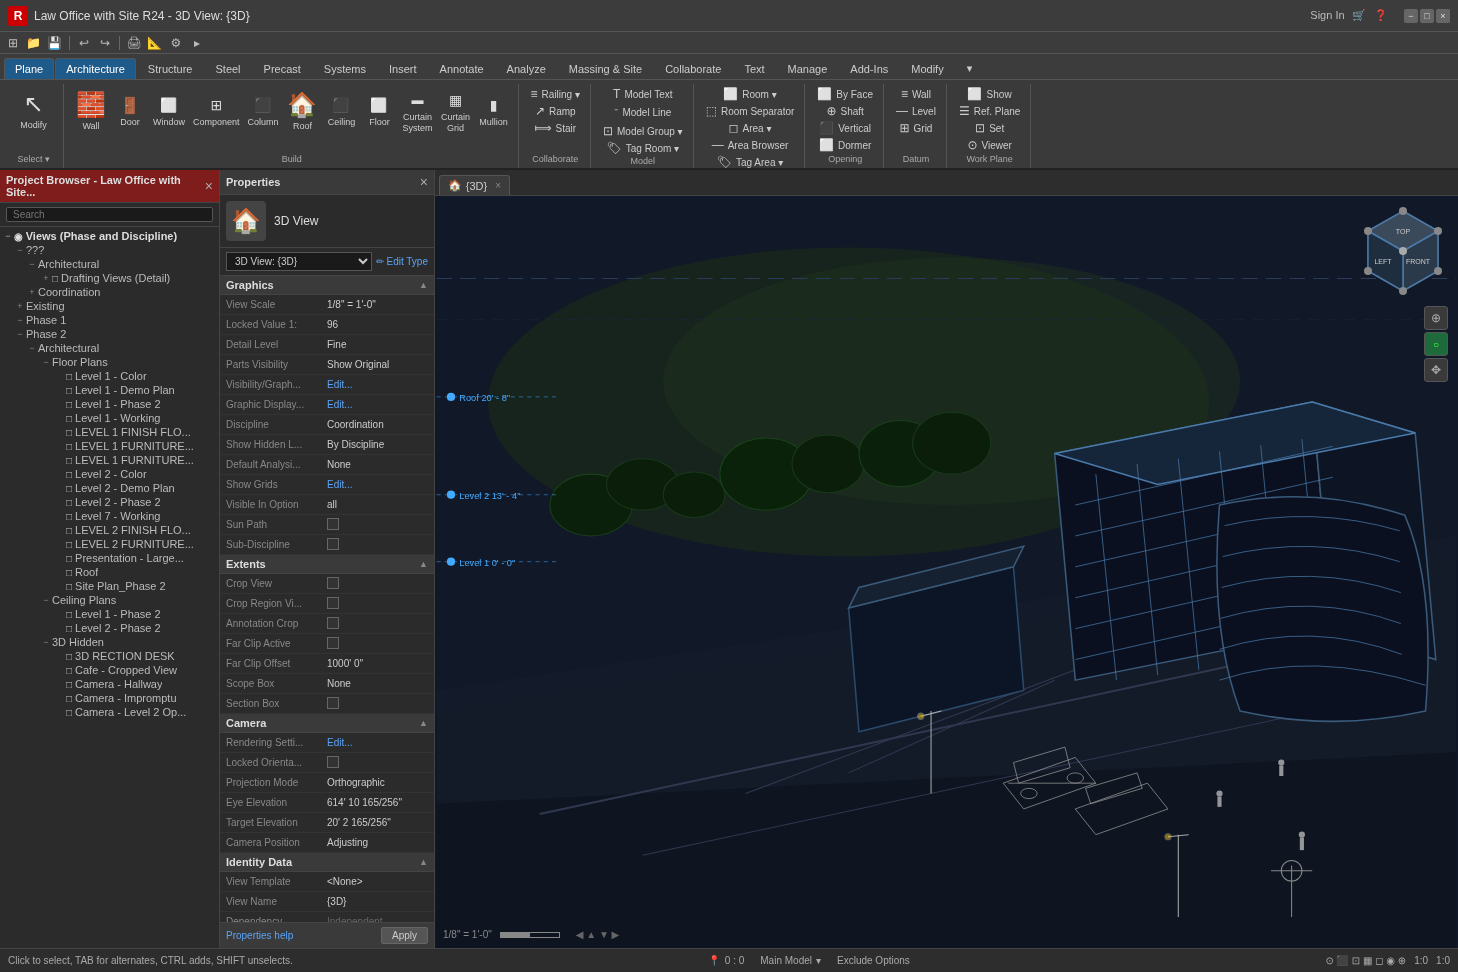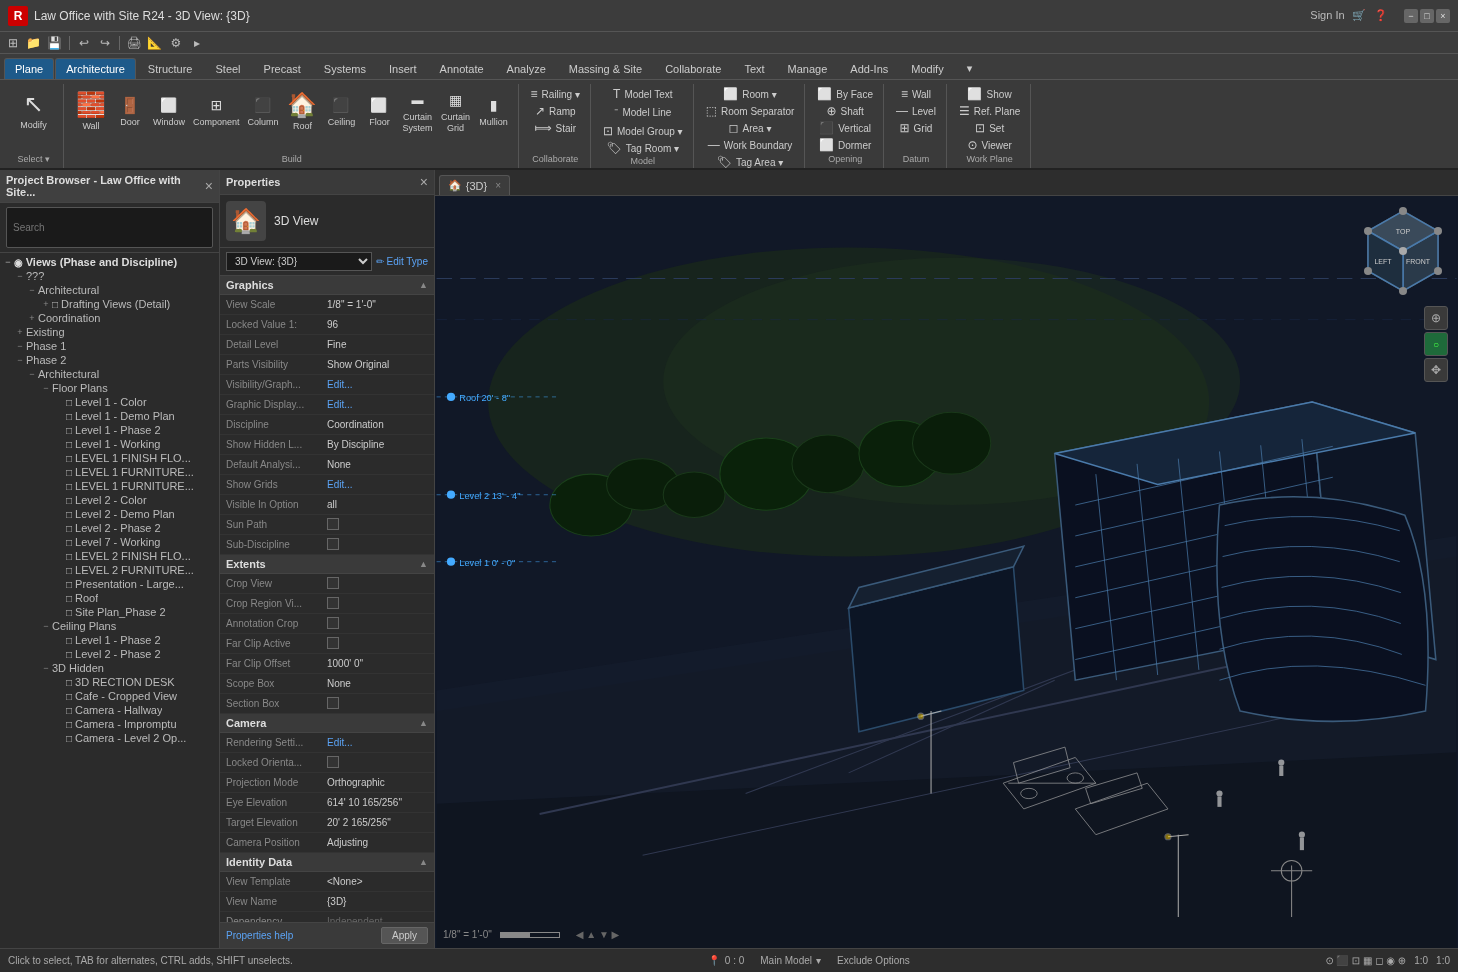--- a/index.html
+++ b/index.html
@@ -118,39 +118,39 @@
     
     #project-browser {
       width: 220px;
       background: #2b2b2b;
       border-right: 1px solid #444;
       display: flex;
       flex-direction: column;
       overflow: hidden;
     }
     #pb-header {
-      background: #404040;
+      background: #7f1d1d;
       padding: 4px 6px;
       border-bottom: 1px solid #444;
       display: flex;
       align-items: center;
       justify-content: flex-end;
     }
     #pb-header .pb-title { font-size: 11px; color: #ddd; font-weight: bold; }
     #pb-header .pb-close { cursor: pointer; color: #aaa; font-size: 14px; }
     #pb-search {
       padding: 4px 6px;
       border-bottom: 1px solid #444;
     }
     #pb-search input {
       width: 100%;
       background: #1a1a1a;
       border: 1px solid #555;
       color: #ccc;
-      padding: 14px 6px;
+      padding: 1px 6px;
       font-size: 10px;
       border-radius: 2px;
       outline: none;
     }
     #pb-tree {
       flex: 1;
       overflow-y: auto;
       padding: 2px 0;
     }
     #pb-tree::-webkit-scrollbar { width: 8px; }
@@ -535,21 +535,21 @@
       <div class="ribbon-small-btn">
         <span class="sm-icon">⬚</span>
         <span>Room Separator</span>
       </div>
       <div class="ribbon-small-btn">
         <span class="sm-icon">◻</span>
         <span>Area ▾</span>
       </div>
       <div class="ribbon-small-btn">
         <span class="sm-icon">—</span>
-        <span>Work Boundary</span>
+        <span>Area Browser</span>
       </div>
       <div class="ribbon-small-btn">
         <span class="sm-icon">🏷</span>
         <span>Tag Area ▾</span>
       </div>
     </div>
 
   </div>
 
   <div class="ribbon-group">

